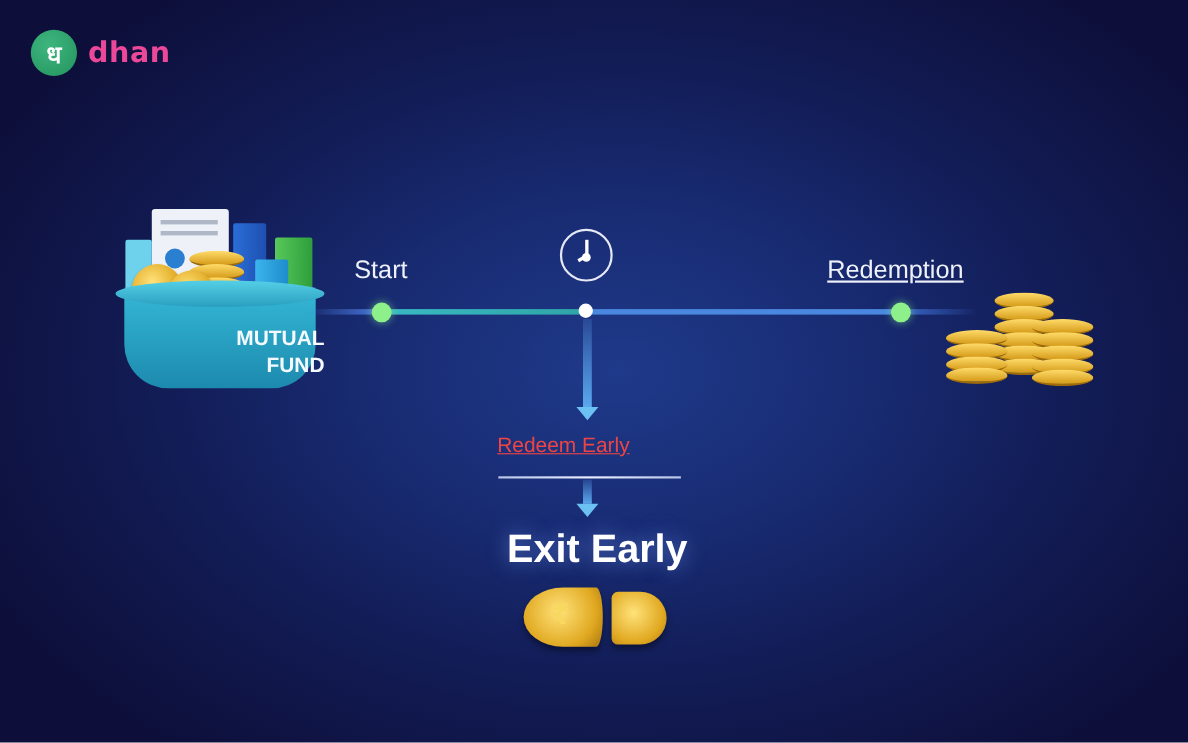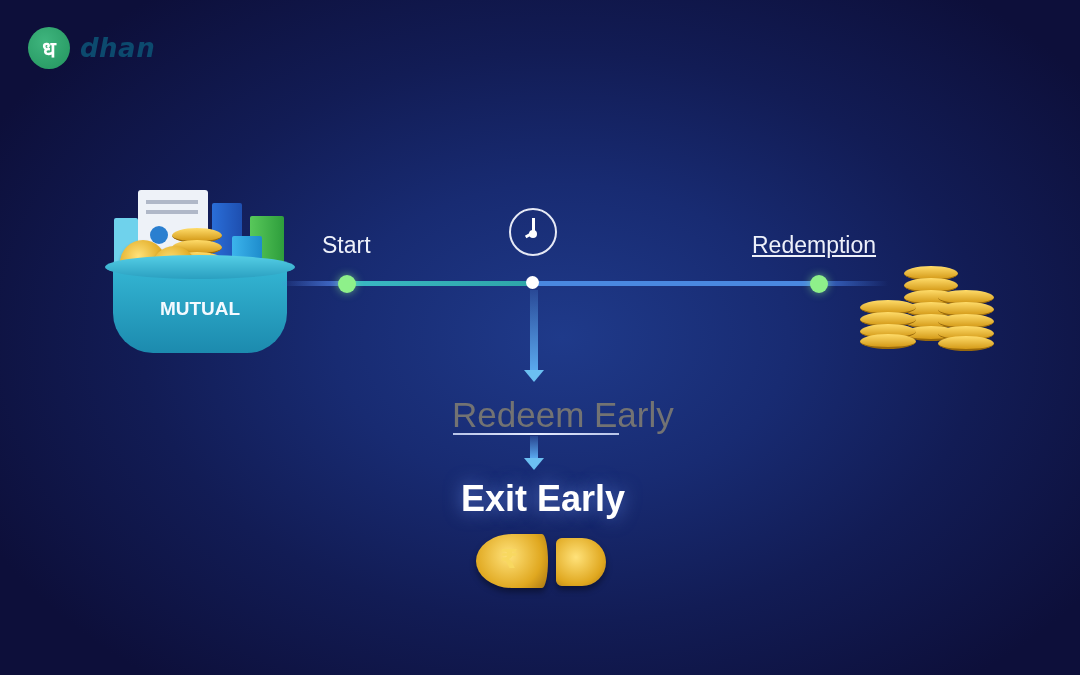--- a/index.html
+++ b/index.html
@@ -2,42 +2,42 @@
 <html><head>
 <meta charset="utf-8">
 <style>
   html,body{margin:0;padding:0;}
   body{width:1080px;height:675px;overflow:hidden;position:relative;
     background: radial-gradient(ellipse 60% 65% at 52% 50%, #1f3a8a 0%, #182b72 35%, #121c55 65%, #0d0f3a 100%);
     font-family:"DejaVu Sans", sans-serif;color:#fff;}
   .abs{position:absolute;}
   .logo{left:28px;top:27px;display:flex;align-items:center;gap:10px;}
   .logo-circle{width:42px;height:42px;border-radius:50%;background:radial-gradient(circle at 40% 35%,#3fb57e,#23945e);display:flex;align-items:center;justify-content:center;font-size:22px;font-weight:bold;color:#fff;}
-  .logo-text{font-size:26px;font-weight:bold;color:#0c4a6e;letter-spacing:0.5px;font-style:italic;}
+  .logo-text{font-size:26px;font-weight:bold;color:#ec4899;letter-spacing:0.5px;}
   .timeline{left:280px;top:281px;width:600px;height:6px;}
   .tl-left{position:absolute;left:0;top:0;width:68px;height:5px;background:linear-gradient(90deg,rgba(74,120,220,0),#4a78dc);}
   .tl-green{position:absolute;left:68px;top:0;width:185px;height:5px;background:linear-gradient(90deg,#3ab8c4,#2ea5a8);}
   .tl-mid{position:absolute;left:253px;top:0;width:285px;height:5px;background:#4a88e0;}
   .tl-right{position:absolute;left:538px;top:0;width:70px;height:5px;background:linear-gradient(90deg,#3a68c8,rgba(58,104,200,0));}
   .dot-green{width:18px;height:18px;border-radius:50%;background:#8ef08a;box-shadow:0 0 8px rgba(140,240,140,0.6);}
   .dot-white{width:13px;height:13px;border-radius:50%;background:#fff;}
   .label{font-size:23px;color:#eef1fa;font-family:"Liberation Sans",sans-serif;}
   .clock{left:509px;top:208px;width:48px;height:48px;border:2px solid #e6e9f5;border-radius:50%;box-sizing:border-box;}
   .clock .h1{position:absolute;left:21px;top:8px;width:3px;height:16px;background:#fff;}
   .clock .h2{position:absolute;left:14px;top:23px;width:10px;height:3px;background:#fff;transform:rotate(-30deg);}
   .clock .c{position:absolute;left:18px;top:20px;width:8px;height:8px;border-radius:50%;background:#fff;}
   .arrow-shaft{width:8px;background:linear-gradient(180deg,rgba(90,150,230,0.2),#5aa8ee);}
   .arrow-head{width:0;height:0;border-left:10px solid transparent;border-right:10px solid transparent;border-top:12px solid #6cc0f2;}
-  .redeem{left:452px;top:395px;font-size:35px;font-family:"Liberation Sans",sans-serif;color:#737373;}
+  .redeem{left:452px;top:395px;font-size:19px;font-family:"Liberation Sans",sans-serif;color:#ef4444;text-decoration:underline;}
   .redeem-line{left:453px;top:433px;width:166px;height:2px;background:linear-gradient(90deg,#b8c4e8,#e6ecff,#b8c4e8);}
   .exitload{left:461px;top:478px;font-size:36px;font-weight:bold;font-family:"Liberation Sans",sans-serif;color:#fff;text-shadow:0 0 18px rgba(120,160,255,0.6);}
   .basket{left:105px;top:255px;width:190px;height:100px;}
   .basket-body{position:absolute;left:8px;top:10px;width:174px;height:88px;background:linear-gradient(180deg,#34b6d4,#1c8aae);border-radius:6px 6px 40px 40px;}
   .basket-rim{position:absolute;left:0;top:0;width:190px;height:24px;border-radius:50%;background:linear-gradient(180deg,#55cfe6,#2a9fc0);}
-  .basket-text{position:absolute;left:0;top:42px;width:190px;text-align:center;font-weight:bold;font-size:19px;line-height:24px;color:#f4faff;font-family:"Liberation Sans",sans-serif;}
+  .basket-text{position:absolute;left:0;top:42px;width:190px;text-align:right;font-weight:bold;font-size:19px;line-height:24px;color:#f4faff;font-family:"Liberation Sans",sans-serif;}
   .doc{left:138px;top:190px;width:70px;height:70px;background:#eef2f8;border-radius:3px;}
   .bar{position:absolute;border-radius:2px;}
   .coin{position:absolute;border-radius:50%;background:radial-gradient(circle at 40% 35%,#ffe27a,#e0a820 60%,#a87410);box-shadow:0 2px 3px rgba(0,0,0,0.35);}
   .stack-coin{position:absolute;height:13px;border-radius:50%;background:linear-gradient(180deg,#ffdc6a,#d49a18);border-bottom:2px solid #9a6a0c;}
 </style>
 </head>
 <body>
 
 <div class="abs logo">
   <div class="logo-circle">
@@ -62,20 +62,21 @@
     <div class="stack-coin" style="left:0;top:24px;width:50px;"></div>
     <div class="stack-coin" style="left:0;top:36px;width:50px;"></div>
   </div>
   <div class="coin" style="left:120px;top:240px;width:46px;height:46px;"></div>
   <div class="coin" style="left:152px;top:246px;width:44px;height:44px;"></div>
   <div class="abs basket">
     <div class="basket-body"></div>
     <div class="basket-rim"></div>
     <div class="basket-text">
       <div>MUTUAL</div>
+      <div>FUND</div>
     </div>
   </div>
 </div>
 
 <div class="abs timeline">
   <div class="tl-left"></div>
     <div class="tl-green"></div>
     <div class="tl-mid"></div>
     <div class="tl-right"></div>
 </div>

